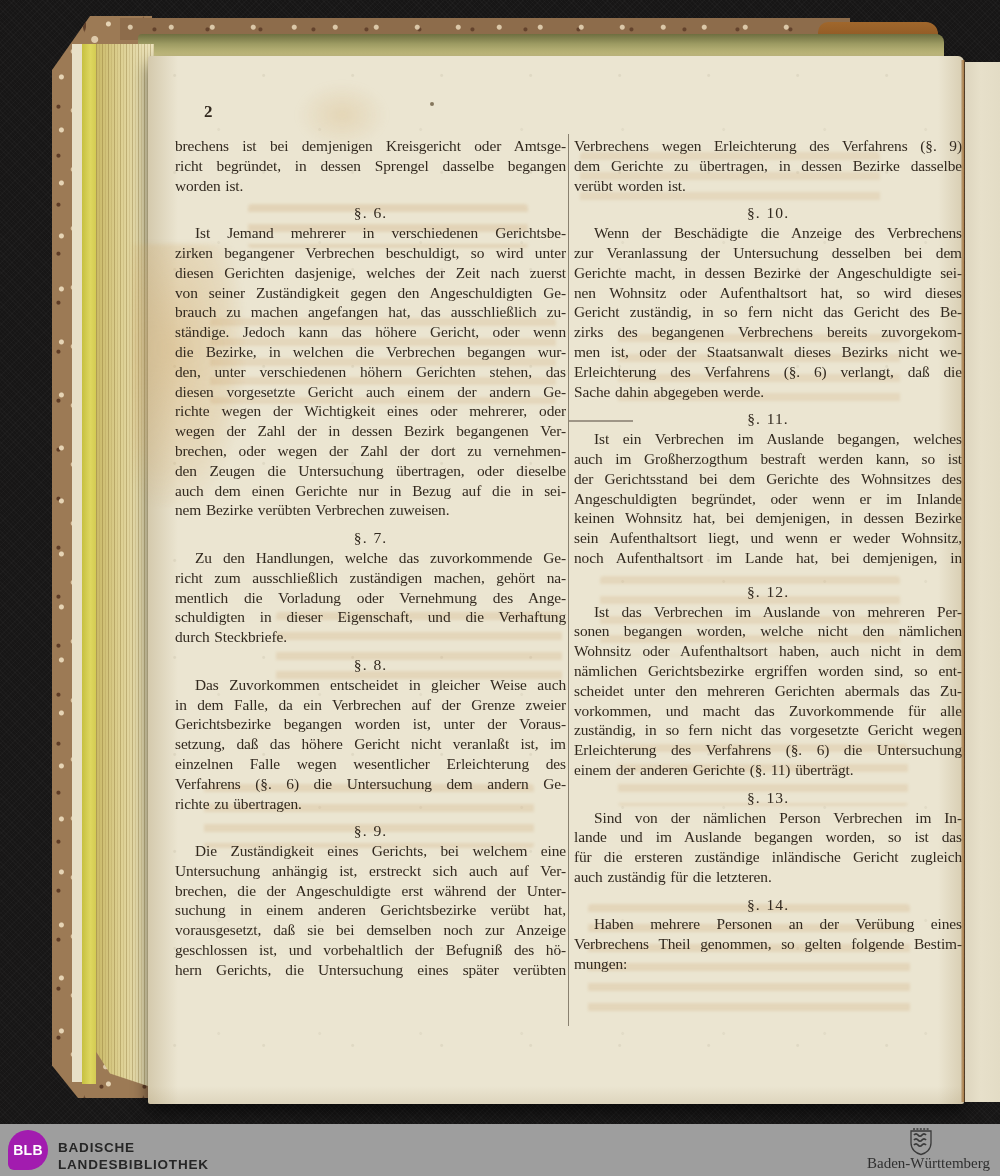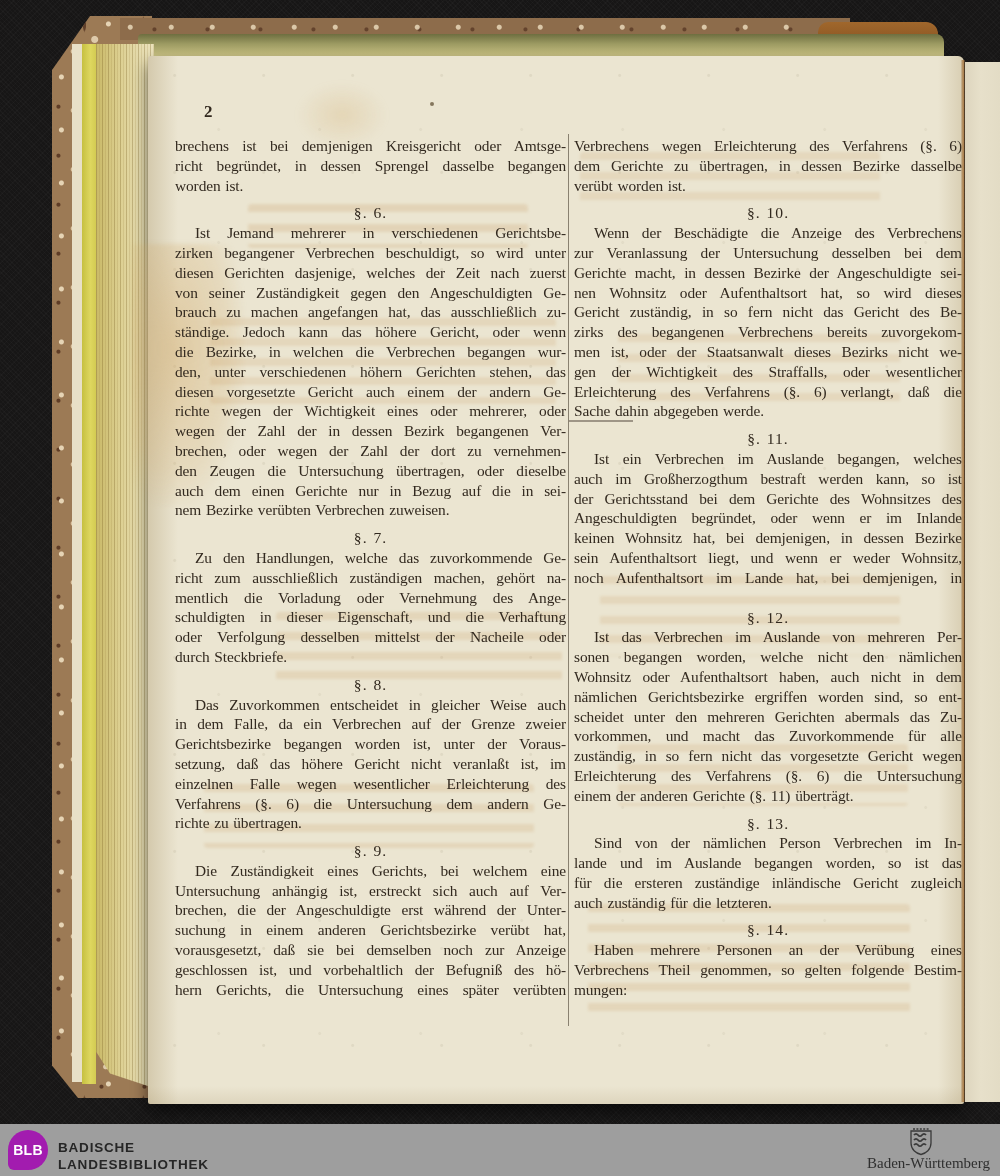--- a/index.html
+++ b/index.html
@@ -91,21 +91,21 @@
   
   .pagenum{position:absolute;left:56px;top:46px;font-size:17px;font-weight:bold;letter-spacing:1px;}
   .col{position:absolute;top:80px;font-size:15.4px;letter-spacing:-0.1px;word-spacing:1px;}
   .col-left{left:27px;width:391px;}
   .col-right{left:426px;width:388px;}
   .divider{position:absolute;left:420px;top:78px;width:1px;height:892px;background:#78705f;opacity:.85;}
   .ln{height:19.8px;line-height:19.8px;text-align:justify;text-align-last:justify;white-space:nowrap0;}
   .ln.last{text-align-last:left;}
   .p.ind .ln:first-child{text-indent:20px;}
   .h{height:19.8px;line-height:19.8px;text-align:center;margin-top:8px;font-size:15.6px;letter-spacing:1px;}
-  .h.gap{margin-top:20px;}
+  .h.gap{margin-top:14px;}
   .dash{position:absolute;left:421px;top:364px;width:64px;height:2px;background:#7d7466;opacity:.7;}
   
   .ghost{position:absolute;filter:blur(1.5px);opacity:.5;border-radius:4px;
     background:repeating-linear-gradient(180deg, rgba(187,130,62,.35) 0 8px, transparent 8px 19.8px);}
   .g1{left:100px;top:148px;width:280px;height:44px;}
   .g2{left:62px;top:262px;width:346px;height:86px;opacity:.42;}
   .g3{left:128px;top:556px;width:286px;height:70px;opacity:.45;}
   .g4{left:56px;top:728px;width:330px;height:64px;opacity:.45;}
   .g5{left:432px;top:96px;width:300px;height:58px;opacity:.4;}
   .g6{left:470px;top:278px;width:282px;height:70px;opacity:.4;}
@@ -184,21 +184,20 @@
           <div class="ln">den Zeugen die Untersuchung übertragen, oder dieselbe</div>
           <div class="ln">auch dem einen Gerichte nur in Bezug auf die in sei-</div>
           <div class="ln last">nem Bezirke verübten Verbrechen zuweisen.</div>
         </div>
         <div class="h">§. 7.</div>
         <div class="p ind">
           <div class="ln">Zu den Handlungen, welche das zuvorkommende Ge-</div>
           <div class="ln">richt zum ausschließlich zuständigen machen, gehört na-</div>
           <div class="ln">mentlich die Vorladung oder Vernehmung des Ange-</div>
           <div class="ln">schuldigten in dieser Eigenschaft, und die Verhaftung</div>
-          <div class="ln">oder Verfolgung desselben mittelst der Nacheile oder</div>
           <div class="ln last">durch Steckbriefe.</div>
         </div>
         <div class="h">§. 8.</div>
         <div class="p ind">
           <div class="ln">Das Zuvorkommen entscheidet in gleicher Weise auch</div>
           <div class="ln">in dem Falle, da ein Verbrechen auf der Grenze zweier</div>
           <div class="ln">Gerichtsbezirke begangen worden ist, unter der Voraus-</div>
           <div class="ln">setzung, daß das höhere Gericht nicht veranlaßt ist, im</div>
           <div class="ln">einzelnen Falle wegen wesentlicher Erleichterung des</div>
           <div class="ln">Verfahrens (§. 6) die Untersuchung dem andern Ge-</div>
@@ -210,34 +209,33 @@
           <div class="ln">Untersuchung anhängig ist, erstreckt sich auch auf Ver-</div>
           <div class="ln">brechen, die der Angeschuldigte erst während der Unter-</div>
           <div class="ln">suchung in einem anderen Gerichtsbezirke verübt hat,</div>
           <div class="ln">vorausgesetzt, daß sie bei demselben noch zur Anzeige</div>
           <div class="ln">geschlossen ist, und vorbehaltlich der Befugniß des hö-</div>
           <div class="ln">hern Gerichts, die Untersuchung eines später verübten</div>
         </div>
       </div>
     <div class="col col-right">
         <div class="p">
-          <div class="ln">Verbrechens wegen Erleichterung des Verfahrens (§. 6)</div>
+          <div class="ln">Verbrechens wegen Erleichterung des Verfahrens (§. 9)</div>
           <div class="ln">dem Gerichte zu übertragen, in dessen Bezirke dasselbe</div>
           <div class="ln last">verübt worden ist.</div>
         </div>
         <div class="h">§. 10.</div>
         <div class="p ind">
           <div class="ln">Wenn der Beschädigte die Anzeige des Verbrechens</div>
           <div class="ln">zur Veranlassung der Untersuchung desselben bei dem</div>
           <div class="ln">Gerichte macht, in dessen Bezirke der Angeschuldigte sei-</div>
           <div class="ln">nen Wohnsitz oder Aufenthaltsort hat, so wird dieses</div>
           <div class="ln">Gericht zuständig, in so fern nicht das Gericht des Be-</div>
           <div class="ln">zirks des begangenen Verbrechens bereits zuvorgekom-</div>
           <div class="ln">men ist, oder der Staatsanwalt dieses Bezirks nicht we-</div>
-          <div class="ln">gen der Wichtigkeit des Straffalls, oder wesentlicher</div>
           <div class="ln">Erleichterung des Verfahrens (§. 6) verlangt, daß die</div>
           <div class="ln last">Sache dahin abgegeben werde.</div>
         </div>
         <div class="h">§. 11.</div>
         <div class="p ind">
           <div class="ln">Ist ein Verbrechen im Auslande begangen, welches</div>
           <div class="ln">auch im Großherzogthum bestraft werden kann, so ist</div>
           <div class="ln">der Gerichtsstand bei dem Gerichte des Wohnsitzes des</div>
           <div class="ln">Angeschuldigten begründet, oder wenn er im Inlande</div>
           <div class="ln">keinen Wohnsitz hat, bei demjenigen, in dessen Bezirke</div>

